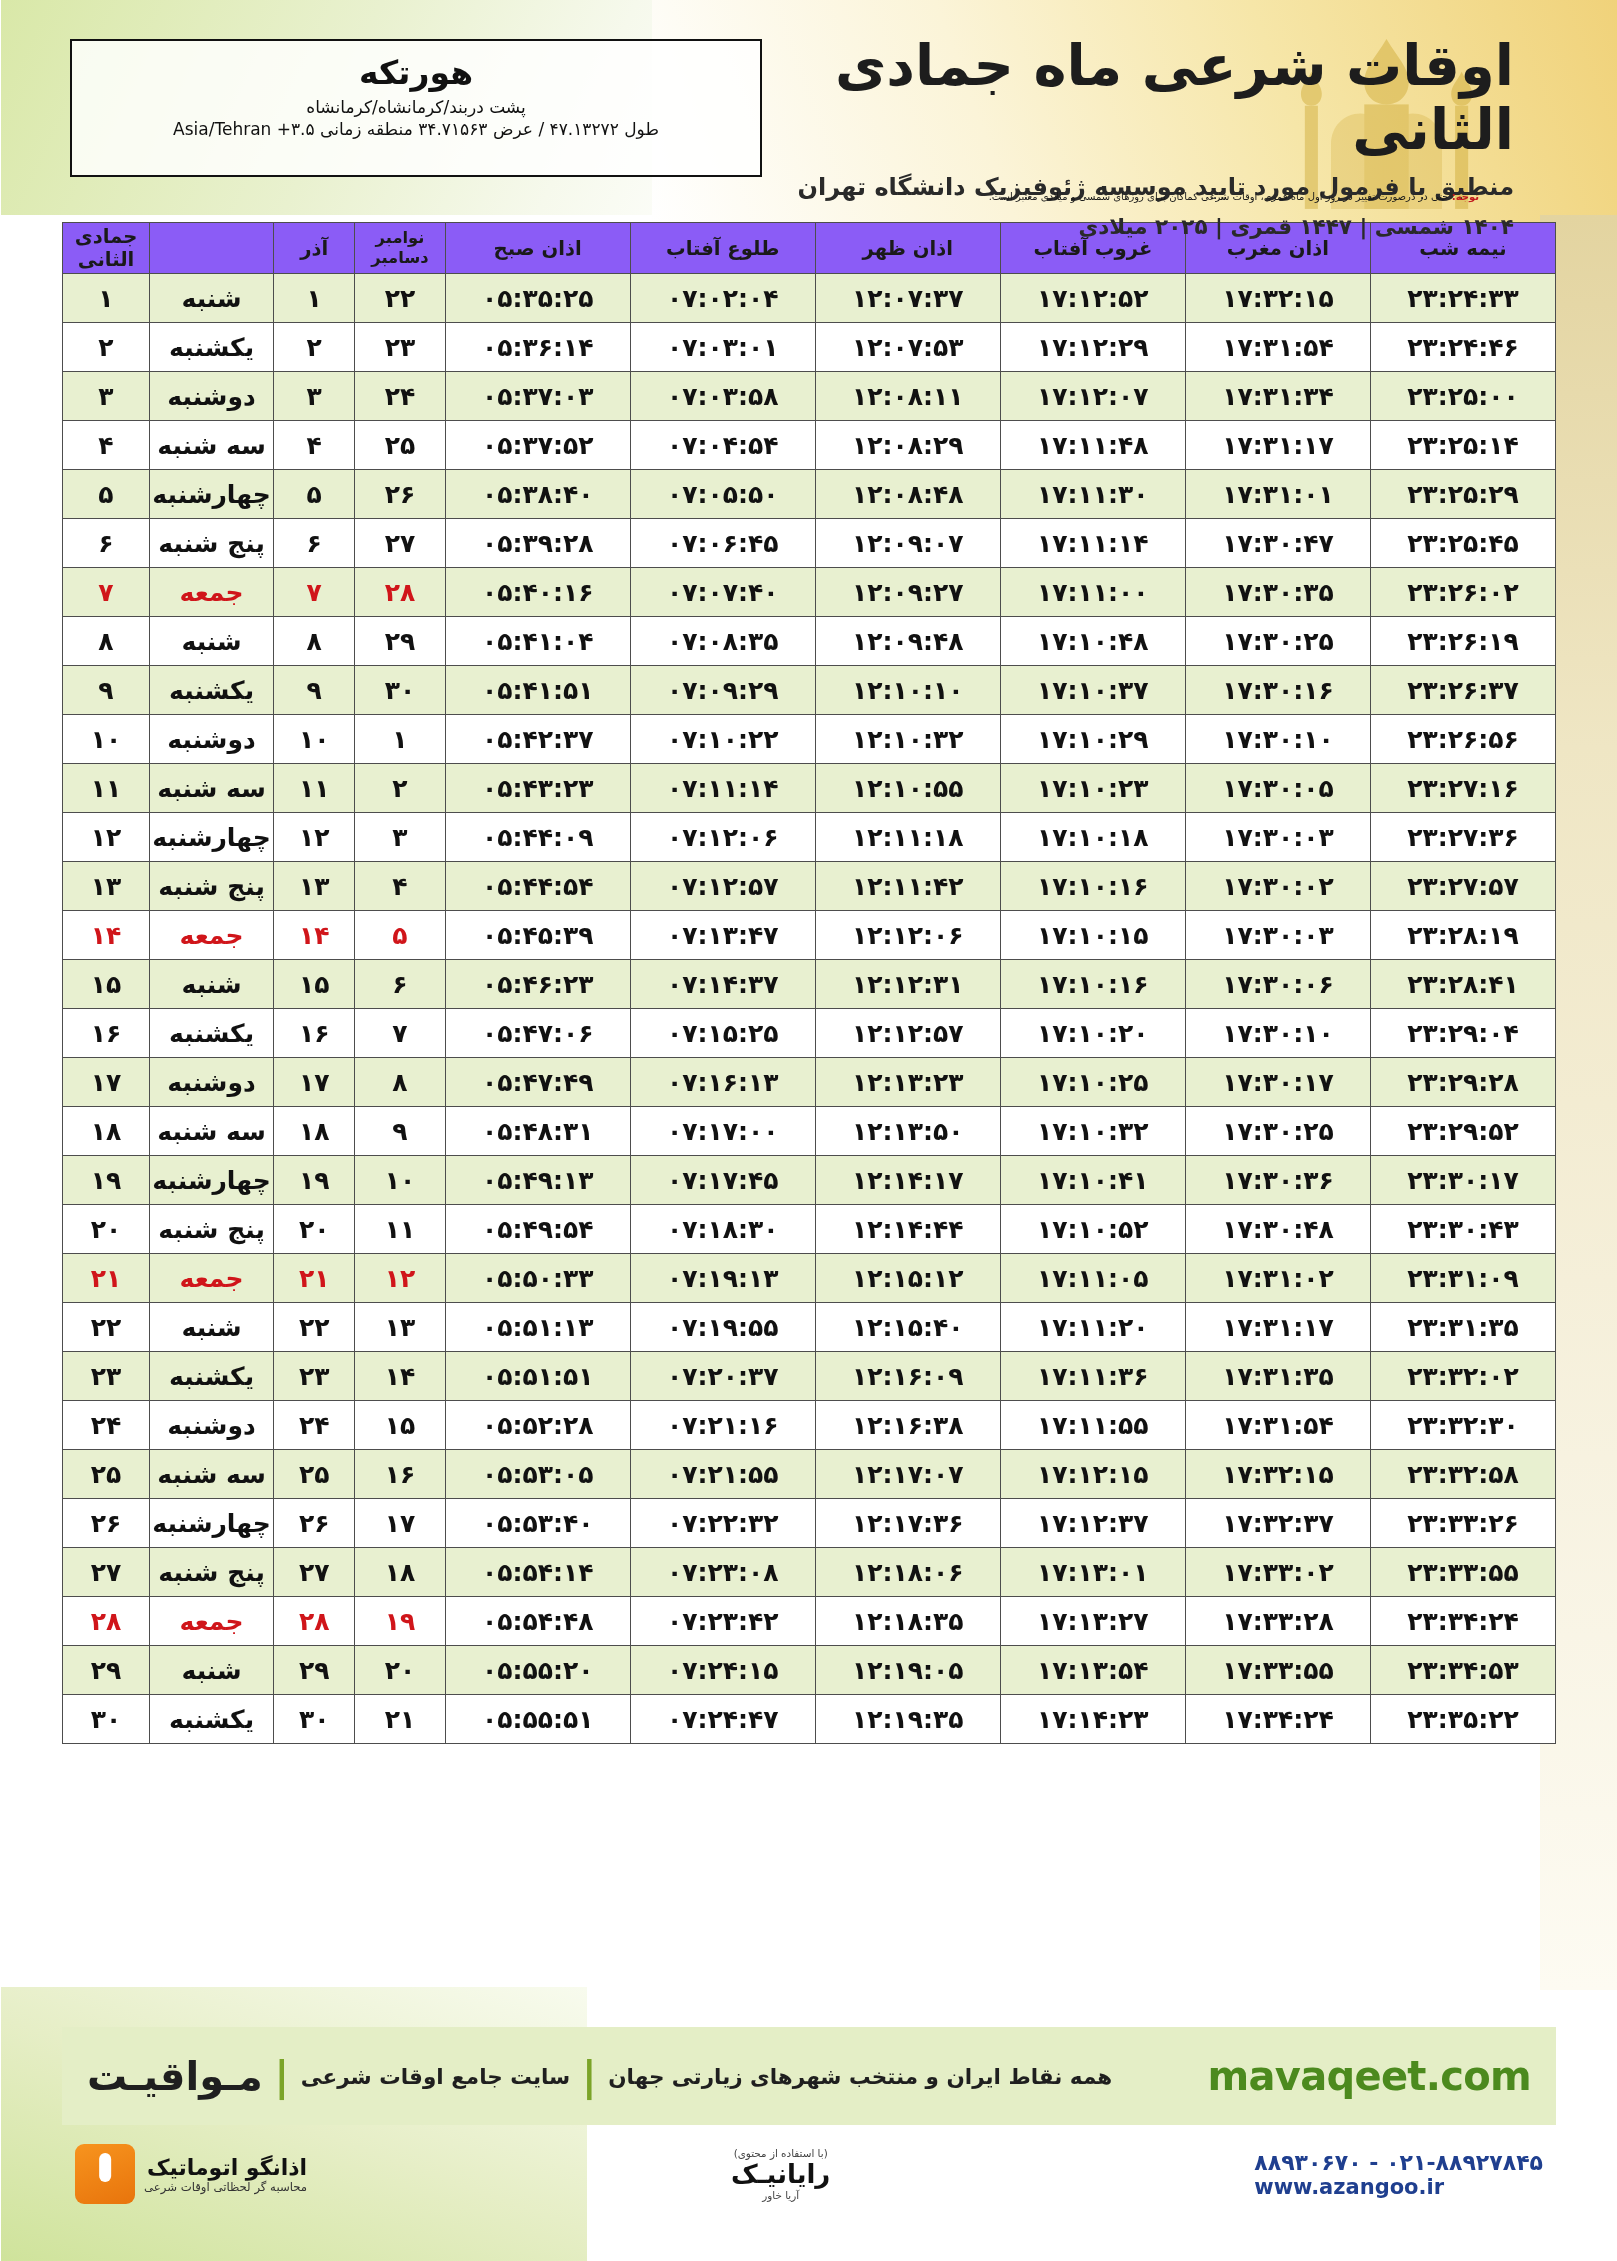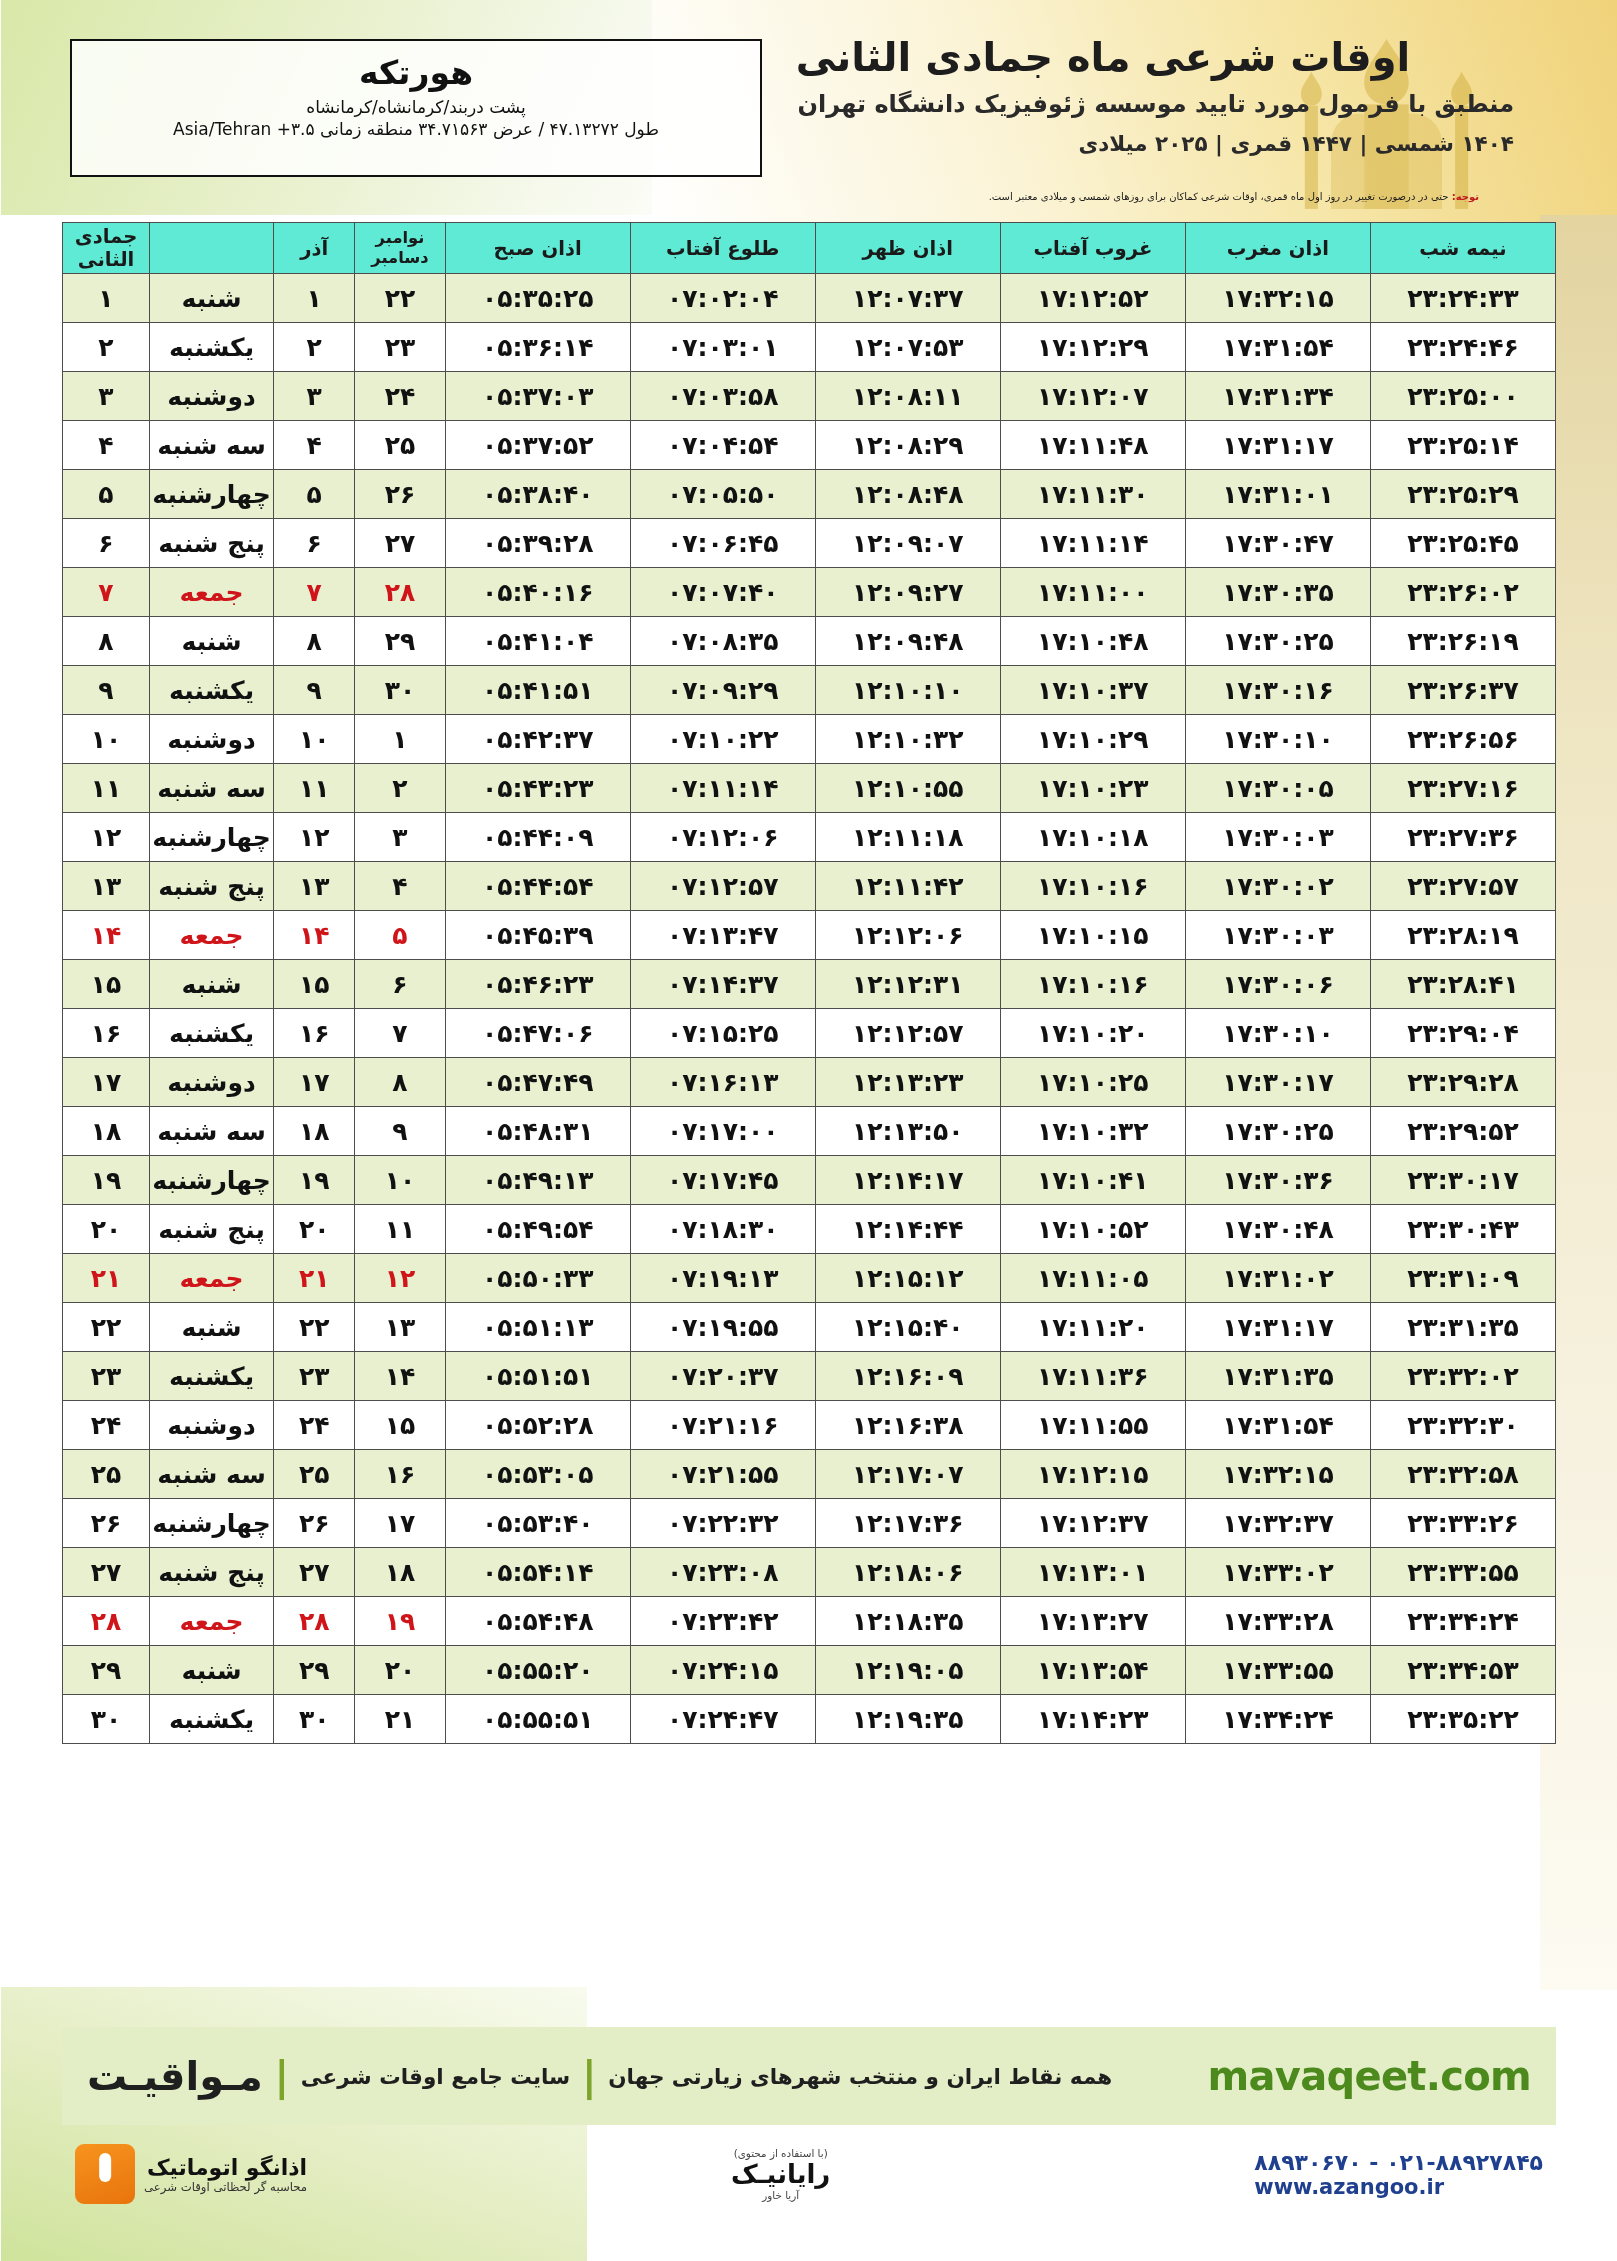--- a/index.html
+++ b/index.html
@@ -48,26 +48,25 @@
   .header {
     position: absolute; top: 0; left: 0; right: 0; height: 222px;
     z-index: 3;
   }
   .title-block {
     position: absolute; right: 104px; top: 34px;
     text-align: right;
     width: 822px;
   }
   .title-main {
-    font-size: 40px;
+    font-size: 56px;
     font-weight: bold;
     color: #1d1d1d;
     letter-spacing: 0;
     line-height: 1.15;
-    text-align: center;
   }
   .title-sub {
     font-size: 24px;
     font-weight: bold;
     color: #2a2a2a;
     margin-top: 10.4px;
   }
   .title-dates {
     font-size: 21.5px;
     font-weight: bold;
@@ -109,21 +108,21 @@
     width: 100%;
     table-layout: fixed;
   }
   table.cal th, table.cal td {
     border: 1.3px solid #4d4d4d;
     text-align: center;
     font-weight: bold;
     color: #111;
   }
   table.cal thead th {
-    background: #5eead4;
+    background: #8b5cf6;
     height: 51px;
     font-size: 19.6px;
     color: #1a1a1a;
     position: relative;
   }
   table.cal thead th.two-line { font-size: 16.3px; line-height: 1.25; }
 
   table.cal tbody td { height: 49px; font-size: 25px; }
   tbody tr:nth-child(odd)  td { background: #e8f0d0; }
   tbody tr:nth-child(even) td { background: #ffffff; }

